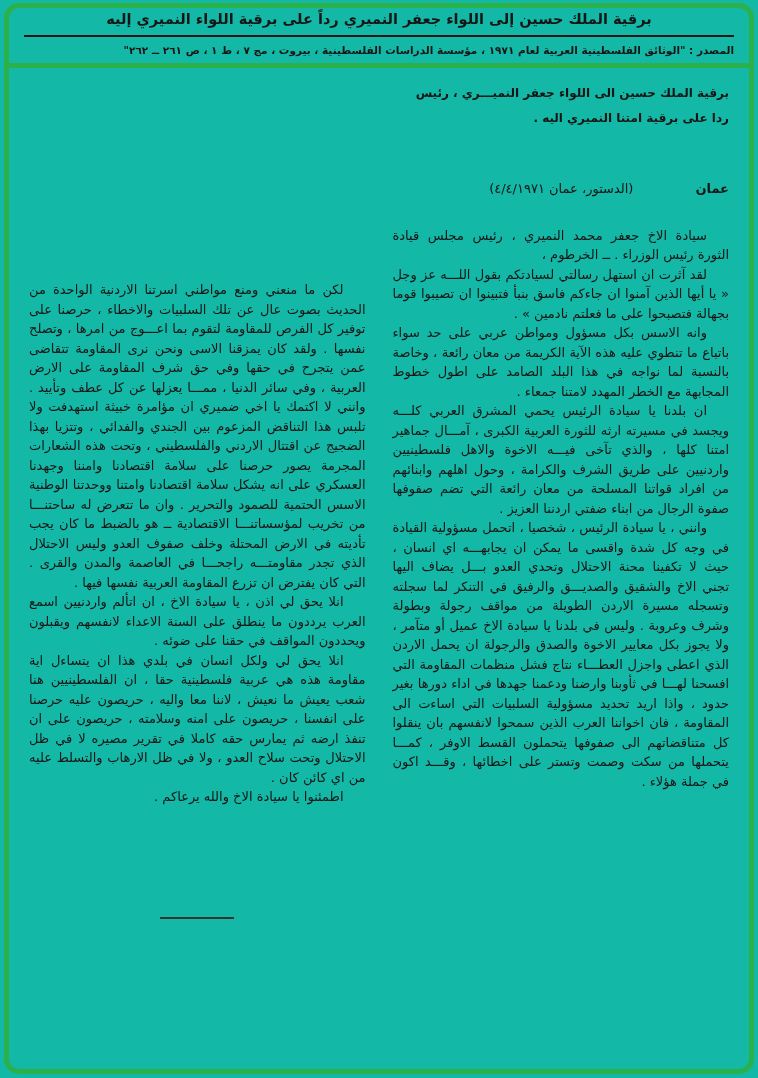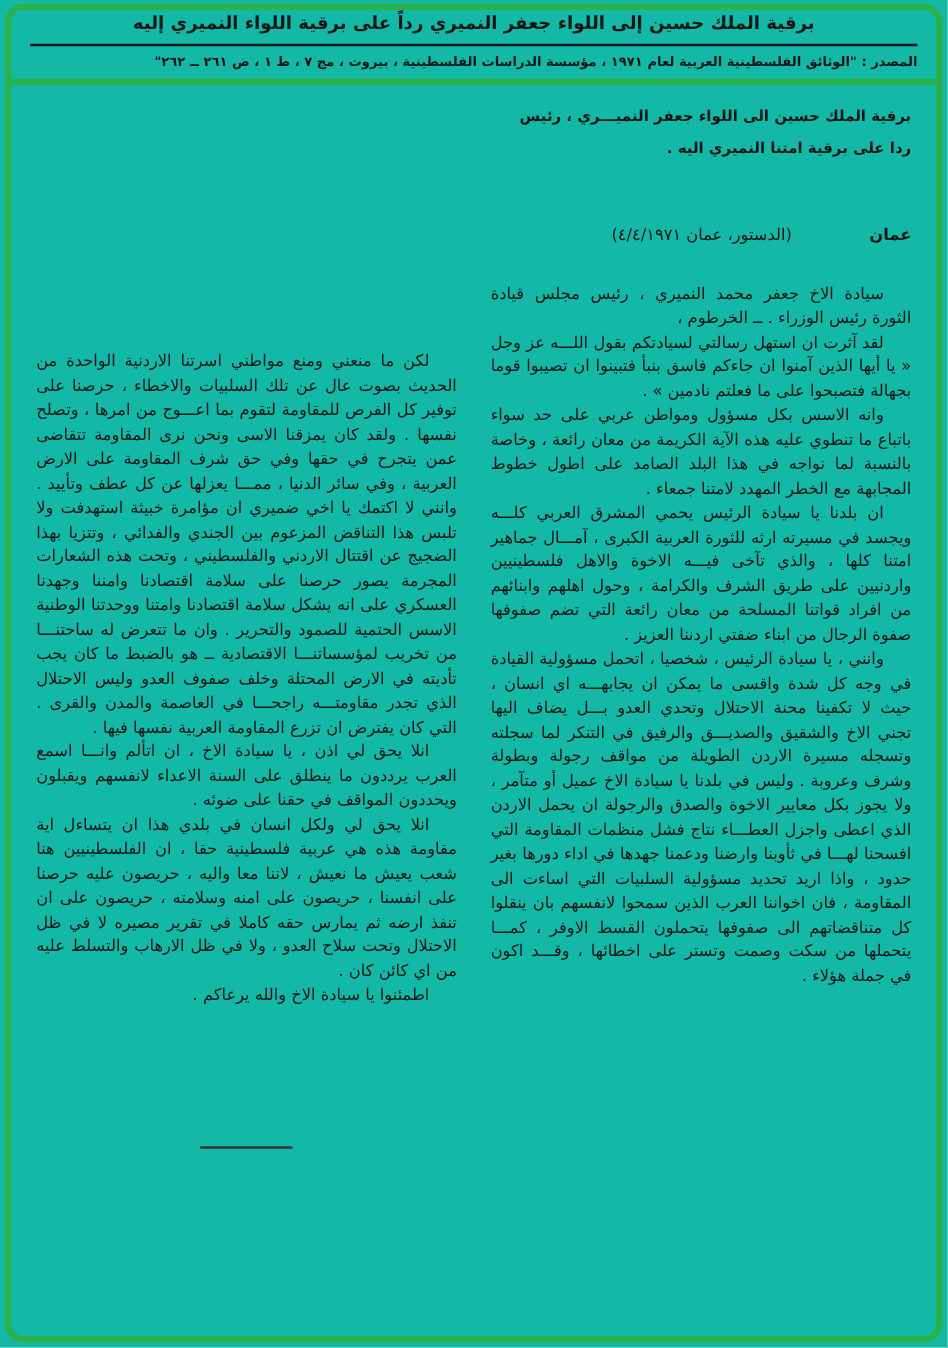--- a/index.html
+++ b/index.html
@@ -70,20 +70,20 @@
       </div>
       <p>سيادة الاخ جعفر محمد النميري ، رئيس مجلس قيادة الثورة رئيس الوزراء . ــ الخرطوم ،</p>
       <p>لقد آثرت ان استهل رسالتي لسيادتكم بقول اللـــه عز وجل « يا أيها الذين آمنوا ان جاءكم فاسق بنبأ فتبينوا ان تصيبوا قوما بجهالة فتصبحوا على ما فعلتم نادمين » .</p>
       <p>وانه الاسس بكل مسؤول ومواطن عربي على حد سواء باتباع ما تنطوي عليه هذه الآية الكريمة من معان رائعة ، وخاصة بالنسبة لما نواجه في هذا البلد الصامد على اطول خطوط المجابهة مع الخطر المهدد لامتنا جمعاء .</p>
       <p>ان بلدنا يا سيادة الرئيس يحمي المشرق العربي كلـــه ويجسد في مسيرته ارثه للثورة العربية الكبرى ، آمـــال جماهير امتنا كلها ، والذي تآخى فيـــه الاخوة والاهل فلسطينيين واردنيين على طريق الشرف والكرامة ، وحول اهلهم وابنائهم من افراد قواتنا المسلحة من معان رائعة التي تضم صفوفها صفوة الرجال من ابناء ضفتي اردننا العزيز .</p>
       <p>وانني ، يا سيادة الرئيس ، شخصيا ، اتحمل مسؤولية القيادة في وجه كل شدة واقسى ما يمكن ان يجابهـــه اي انسان ، حيث لا تكفينا محنة الاحتلال وتحدي العدو بـــل يضاف اليها تجني الاخ والشقيق والصديـــق والرفيق في التنكر لما سجلته وتسجله مسيرة الاردن الطويلة من مواقف رجولة وبطولة وشرف وعروبة . وليس في بلدنا يا سيادة الاخ عميل أو متآمر ، ولا يجوز بكل معايير الاخوة والصدق والرجولة ان يحمل الاردن الذي اعطى واجزل العطـــاء نتاج فشل منظمات المقاومة التي افسحنا لهـــا في ثأوبنا وارضنا ودعمنا جهدها في اداء دورها بغير حدود ، واذا اريد تحديد مسؤولية السلبيات التي اساءت الى المقاومة ، فان اخواننا العرب الذين سمحوا لانفسهم بان ينقلوا كل متناقضاتهم الى صفوفها يتحملون القسط الاوفر ، كمـــا يتحملها من سكت وصمت وتستر على اخطائها ، وقـــد اكون في جملة هؤلاء .</p>
     </section>
 
     <section class="col col-left">
       <p>لكن ما منعني ومنع مواطني اسرتنا الاردنية الواحدة من الحديث بصوت عال عن تلك السلبيات والاخطاء ، حرصنا على توفير كل الفرص للمقاومة لتقوم بما اعـــوج من امرها ، وتصلح نفسها . ولقد كان يمزقنا الاسى ونحن نرى المقاومة تتقاضى عمن يتجرح في حقها وفي حق شرف المقاومة على الارض العربية ، وفي سائر الدنيا ، ممـــا يعزلها عن كل عطف وتأييد . وانني لا اكتمك يا اخي ضميري ان مؤامرة خبيثة استهدفت ولا تلبس هذا التناقض المزعوم بين الجندي والفدائي ، وتتزيا بهذا الضجيج عن اقتتال الاردني والفلسطيني ، وتحت هذه الشعارات المجرمة يصور حرصنا على سلامة اقتصادنا وامننا وجهدنا العسكري على انه يشكل سلامة اقتصادنا وامتنا ووحدتنا الوطنية الاسس الحتمية للصمود والتحرير . وان ما تتعرض له ساحتنـــا من تخريب لمؤسساتنـــا الاقتصادية ــ هو بالضبط ما كان يجب تأديته في الارض المحتلة وخلف صفوف العدو وليس الاحتلال الذي تجدر مقاومتـــه راجحـــا في العاصمة والمدن والقرى . التي كان يفترض ان تزرع المقاومة العربية نفسها فيها .</p>
-      <p>انلا يحق لي اذن ، يا سيادة الاخ ، ان اتألم وانـــا اسمع العرب يرددون ما ينطلق على السنة الاعداء لانفسهم ويقبلون ويحددون المواقف في حقنا على ضوئه .</p>
+      <p>انلا يحق لي اذن ، يا سيادة الاخ ، ان اتألم واردنيين اسمع العرب يرددون ما ينطلق على السنة الاعداء لانفسهم ويقبلون ويحددون المواقف في حقنا على ضوئه .</p>
       <p>انلا يحق لي ولكل انسان في بلدي هذا ان يتساءل اية مقاومة هذه هي عربية فلسطينية حقا ، ان الفلسطينيين هنا شعب يعيش ما نعيش ، لاننا معا واليه ، حريصون عليه حرصنا على انفسنا ، حريصون على امنه وسلامته ، حريصون على ان تنفذ ارضه ثم يمارس حقه كاملا في تقرير مصيره لا في ظل الاحتلال وتحت سلاح العدو ، ولا في ظل الارهاب والتسلط عليه من اي كائن كان .</p>
       <p>اطمئنوا يا سيادة الاخ والله يرعاكم .</p>
       <div class="end-rule"></div>
     </section>
 
   </div>
 </div>
 
 </body></html>

